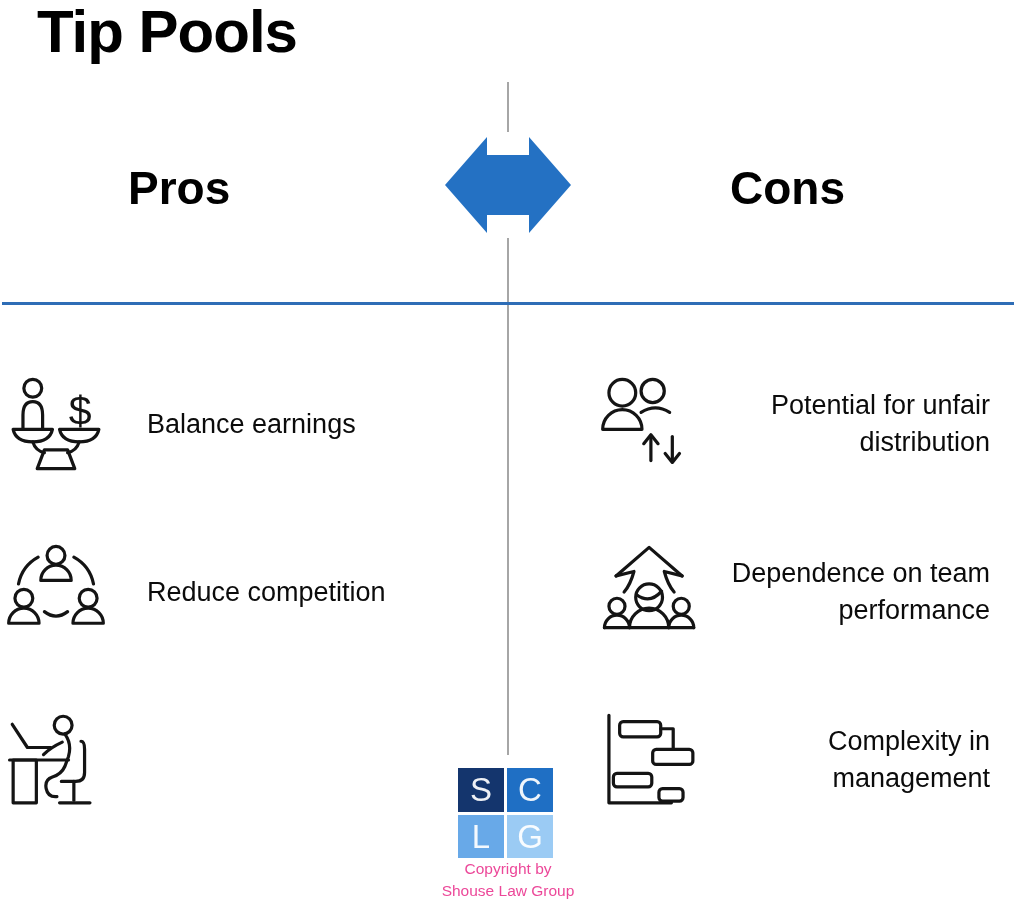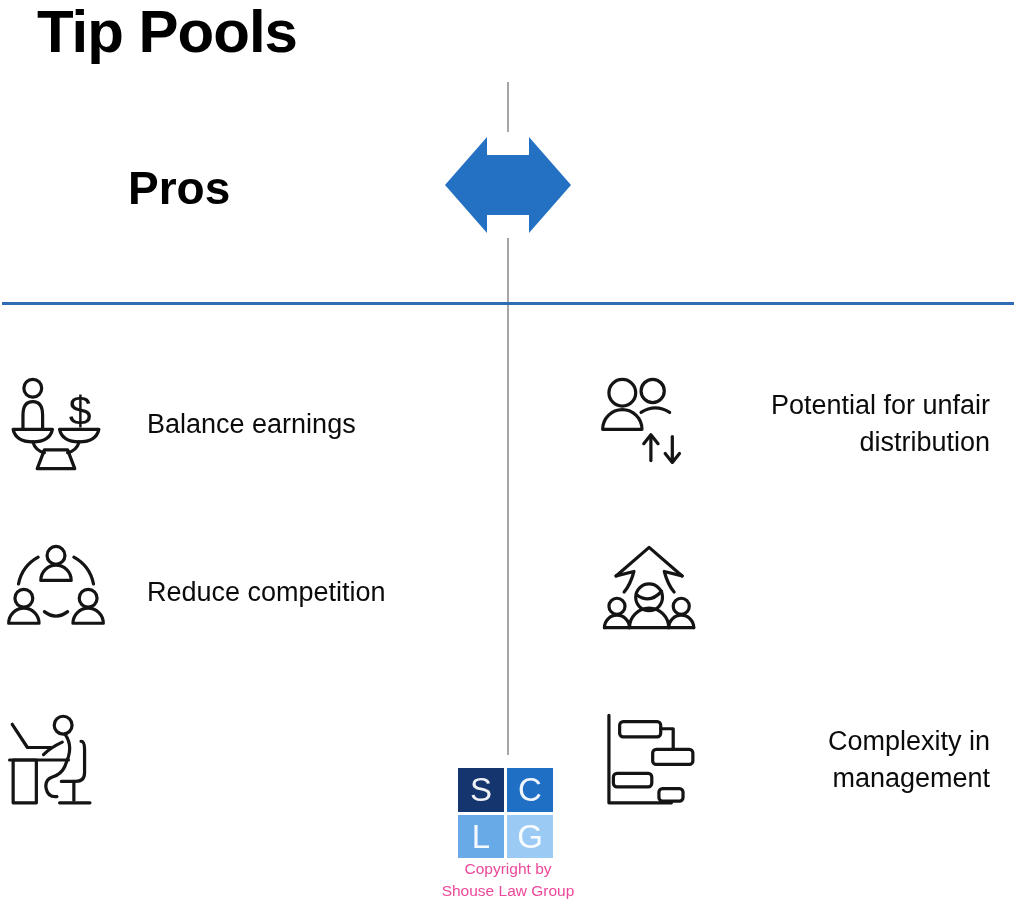--- a/index.html
+++ b/index.html
@@ -78,20 +78,21 @@
   <div class="vline"></div>
   <div class="hline"></div>
 
   <div class="arrow-box">
     <svg width="126" height="96" viewBox="0 0 126 96" style="stroke:none;">
       <polygon points="0,48 42,0 42,18 84,18 84,0 126,48 84,96 84,78 42,78 42,96" fill="#2471c3"></polygon>
     </svg>
   </div>
 
   <div class="col-heading heading-pros">Pros</div>
+  <div class="col-heading heading-cons">Cons</div>
 
   <div class="row row-left row-1">
     <div class="icon-box">
       <svg width="100" height="110" viewBox="0 0 112 112">
         <circle cx="30" cy="16" r="10"></circle>
         <path d="M19 62 V46 Q19 31 30 31 Q41 31 41 46 V62"></path>
         <text x="83" y="57" text-anchor="middle" font-size="46" font-family="Liberation Sans, sans-serif">$</text>
         <path d="M8 62 H52 Q49 76 30 76 Q11 76 8 62 Z"></path>
         <path d="M60 62 H104 Q101 76 82 76 Q63 76 60 62 Z"></path>
         <path d="M30 76 Q33 86 43 88"></path>
@@ -160,20 +161,21 @@
         <circle cx="55" cy="62" r="15"></circle>
         <path d="M41 59 Q56 70 69 55"></path>
         <path d="M33 96 A22 22 0 0 1 77 96"></path>
         <circle cx="19" cy="72" r="9"></circle>
         <path d="M5 96 A14 14 0 0 1 33 96"></path>
         <circle cx="91" cy="72" r="9"></circle>
         <path d="M77 96 A14 14 0 0 1 105 96"></path>
         <path d="M5 96 H105"></path>
       </svg>
     </div>
+    <div class="item-label">Dependence on team performance</div>
   </div>
 
   <div class="row row-right row-3">
     <div class="icon-box">
       <svg width="100" height="110" viewBox="0 0 112 112">
         <path d="M10 6 V104 H80"></path>
         <rect x="22" y="13" width="46" height="17" rx="4"></rect>
         <path d="M68 21 H82 V44"></path>
         <rect x="59" y="44" width="45" height="17" rx="4"></rect>
         <rect x="15" y="71" width="43" height="15" rx="4"></rect>

